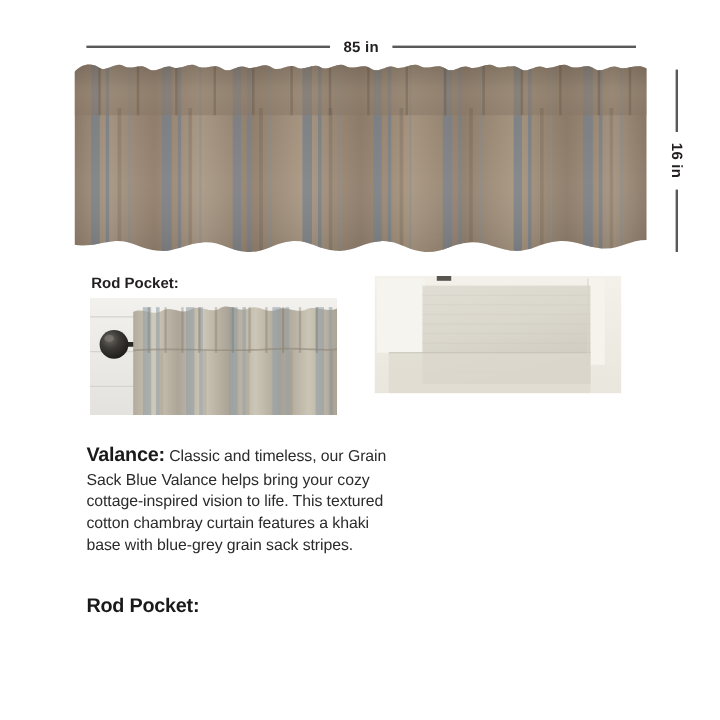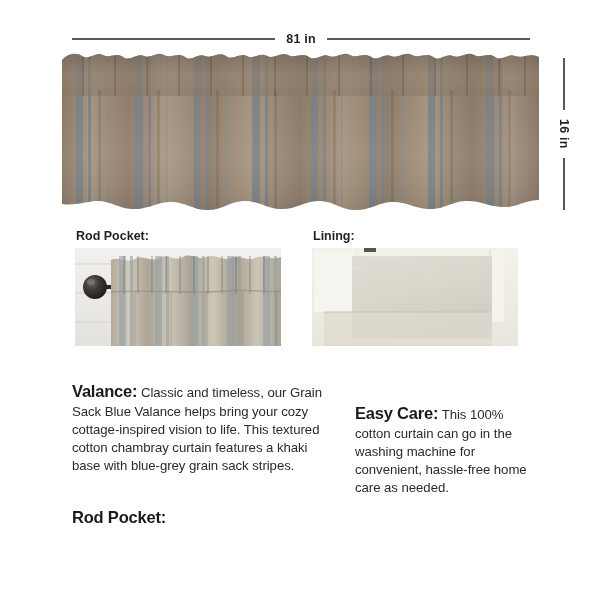--- a/index.html
+++ b/index.html
@@ -115,21 +115,21 @@
 
   
   .copy {
     position: absolute;
     left: 0;
     top: 368px;
     width: 600px;
   }
   .col {
     position: absolute;
-    top: 12px;
+    top: 0;
   }
   .col-left  { left: 72px;  width: 250px; }
   .col-right { left: 355px; width: 180px; }
 
   .block { margin: 0 0 4px 0; }
   .block p {
     margin: 0;
     font-size: 13.2px;
     line-height: 1.38;
     color: #2b2b2b;
@@ -151,21 +151,21 @@
     display: block;
   }
   .spacer-lg { height: 28px; }
   .spacer-md { height: 22px; }
 </style>
 </head>
 <body>
 
 <div class="dim-top">
   <span class="rule"></span>
-  <span class="dim-label">81 in</span>
+  <span class="dim-label">85 in</span>
   <span class="rule"></span>
 </div>
 
 <div class="dim-right">
   <span class="rule"></span>
   <span class="dim-label">16 in</span>
   <span class="rule"></span>
 </div>
 
 <div class="hero">
@@ -385,21 +385,20 @@
               <rect x="166" y="44" width="3" height="54"></rect>
               <rect x="200" y="44" width="3" height="54"></rect>
             </g>
           </g>
         </g>
       </svg>
     </div>
   </div>
 
   <div class="inset inset-lining">
-    <div class="inset-label">Lining:</div>
     <div class="inset-photo">
       <svg viewBox="0 0 206 98" preserveAspectRatio="none">
         <defs>
           <linearGradient id="lnBack" x1="0" y1="0" x2="0" y2="1">
             <stop offset="0" stop-color="#f3f1ea"></stop>
             <stop offset="1" stop-color="#e9e6dd"></stop>
           </linearGradient>
           <linearGradient id="lnPanel" x1="0" y1="0" x2="0.4" y2="1">
             <stop offset="0" stop-color="#e0ddd4"></stop>
             <stop offset="0.5" stop-color="#dad7cd"></stop>
@@ -455,17 +454,14 @@
     <div class="block">
       <span class="block-heading">Rod Pocket:</span>
     </div>
   </div>
 
   <div class="col col-right">
 
 
     <div class="spacer-md"></div>
 
-    <div class="block">
-      <p><span class="lead">Easy Care:</span><span> This 100% cotton curtain can go in the washing machine for convenient, hassle-free home care as needed.</span></p>
-    </div>
   </div>
 </div>
 
 </body></html>

